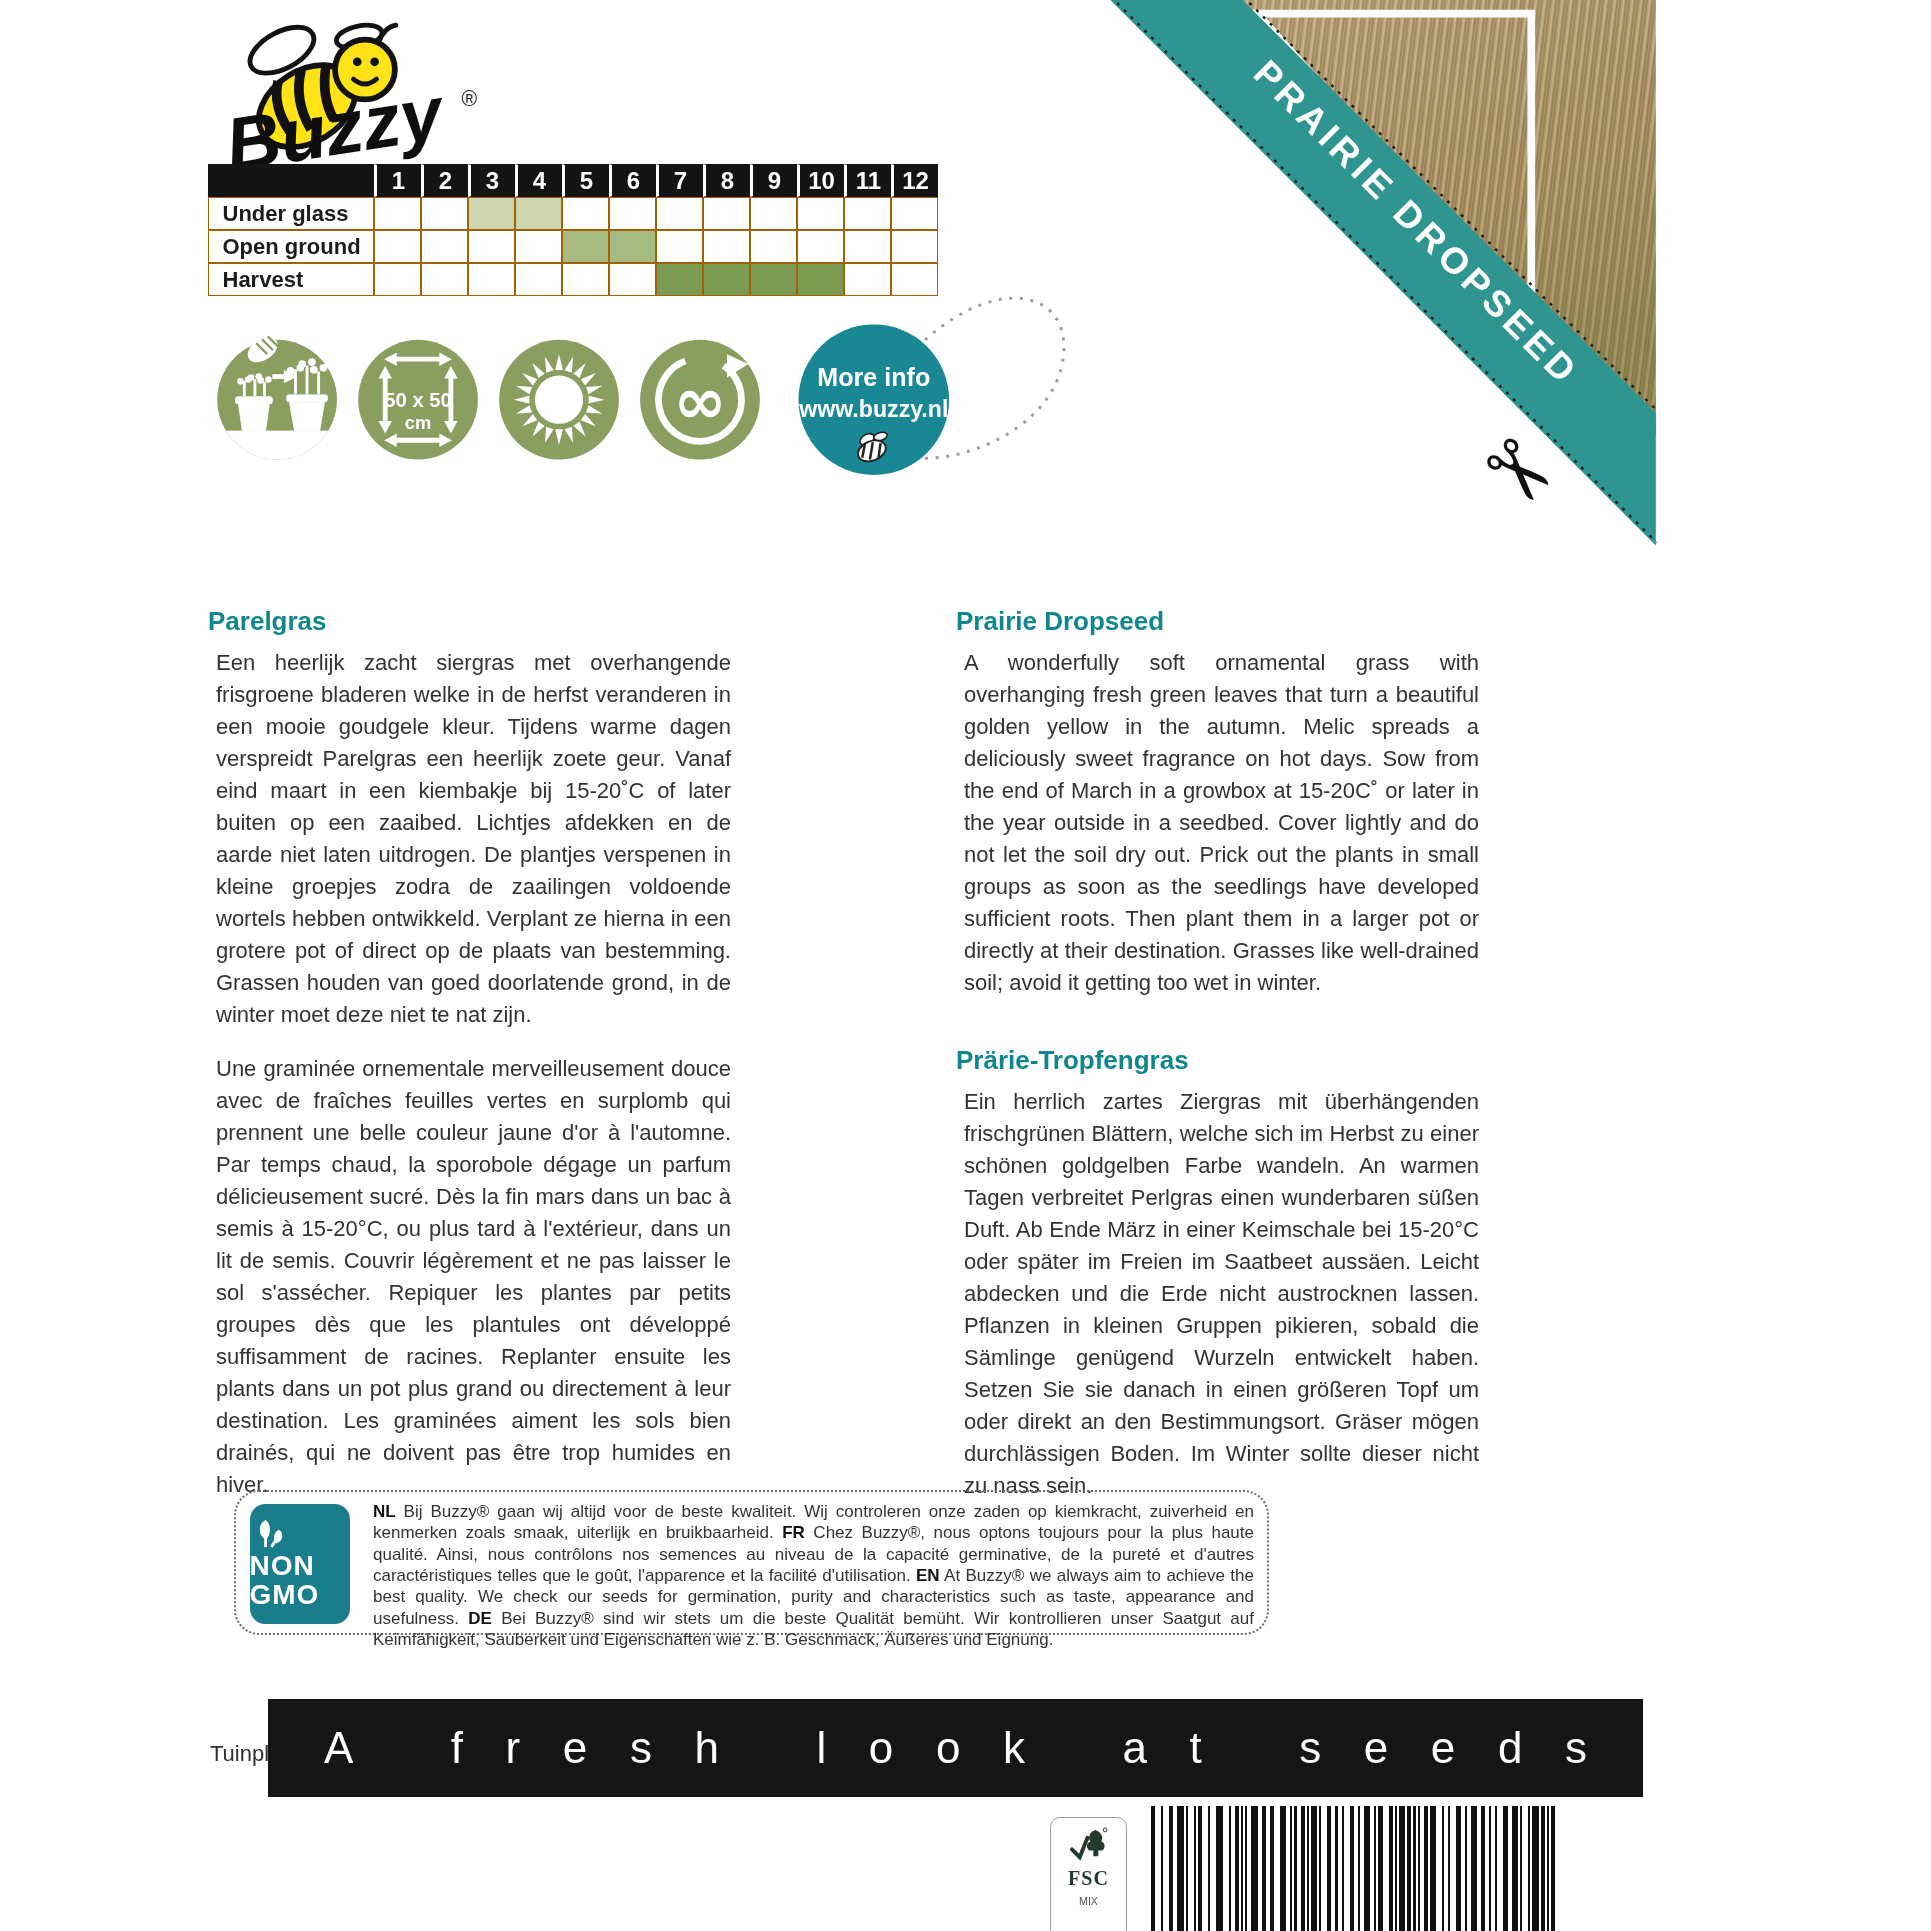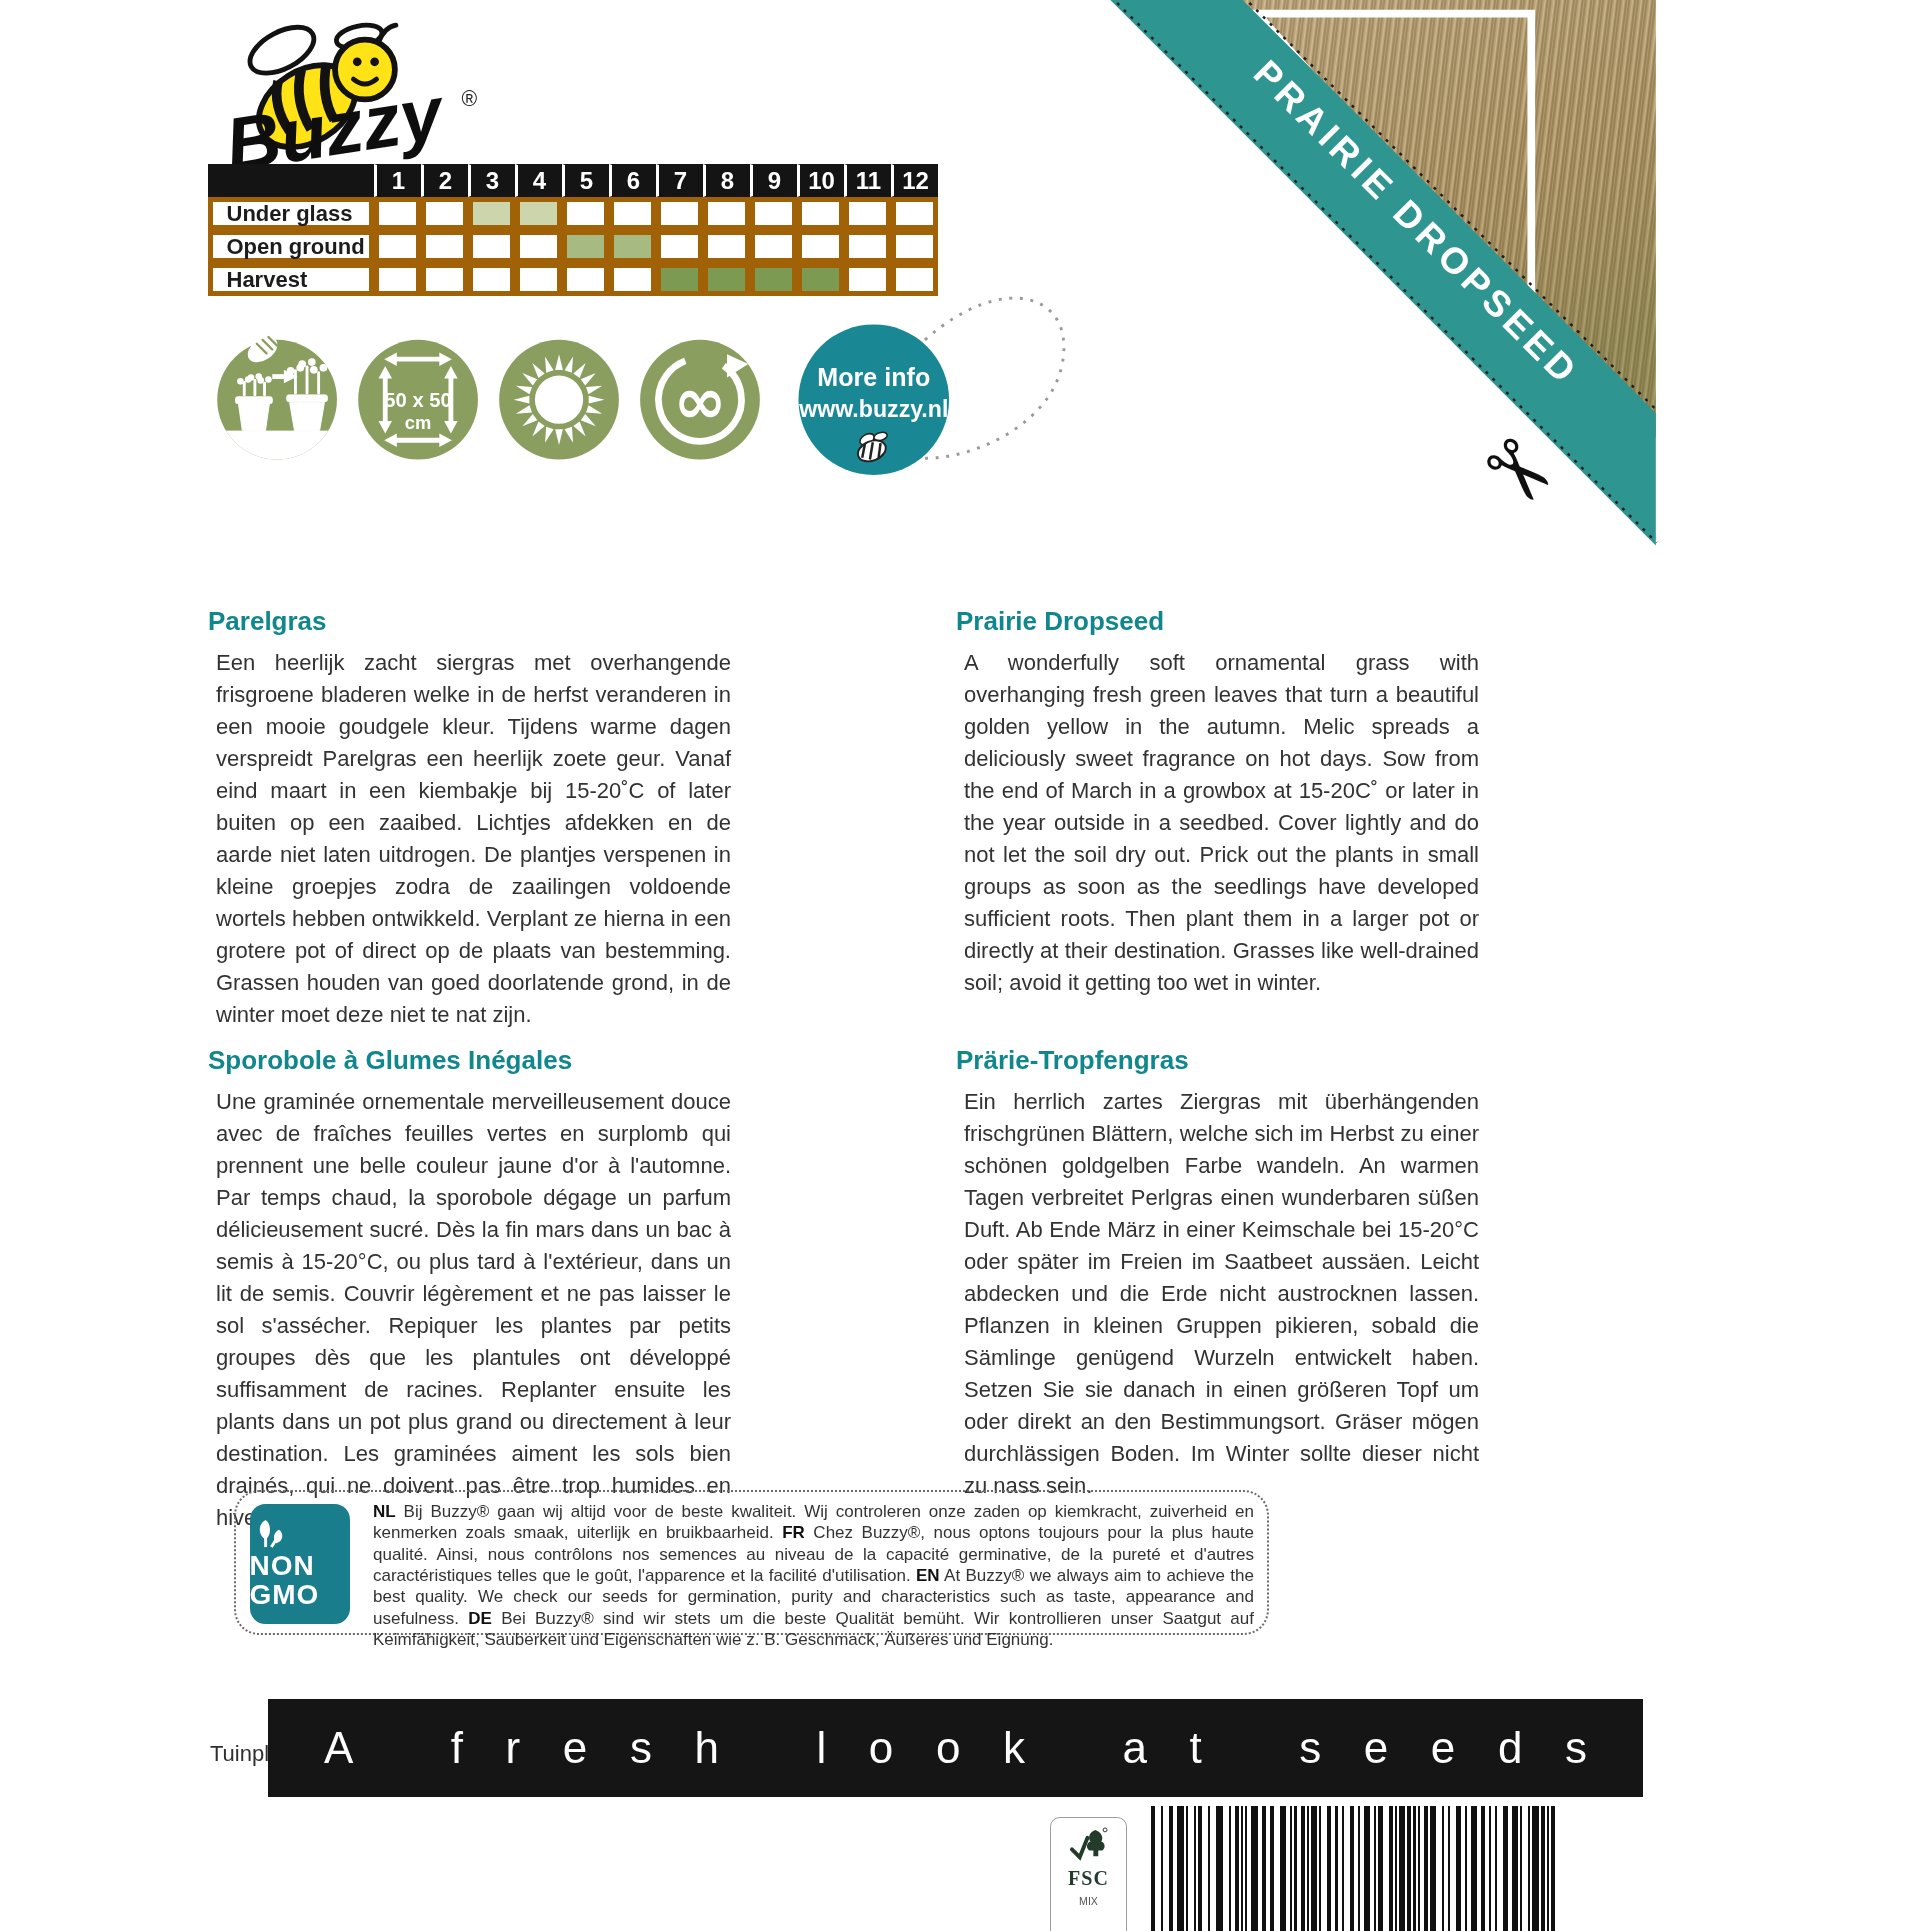--- a/index.html
+++ b/index.html
@@ -2,21 +2,21 @@
 <html><head>
 <meta charset="utf-8">
 <style>
   html,body{margin:0;padding:0;background:#fff;}
   .page{position:relative;width:1931px;height:1931px;background:#ffffff;overflow:hidden;
         font-family:"Liberation Sans",sans-serif;color:#2e2e2e;}
   .art{position:absolute;left:0;top:0;pointer-events:none;}
   
   #calendar{position:absolute;left:208px;top:164px;display:grid;
     grid-template-columns:166px repeat(12,47px);grid-auto-rows:33px;}
-  .cal-cell{box-sizing:border-box;border:5px solid #a16207;background:#fff;}
+  .cal-cell{box-sizing:border-box;border:1px solid #a16207;background:#fff;}
   .cal-head{background:#141414;border:1px solid #141414;border-left:3.9px solid #fff;
     color:#fff;font-weight:bold;font-size:24px;display:flex;align-items:center;justify-content:center;}
   .cal-head-label{background:#141414;border:1px solid #141414;}
   .cal-label{font-weight:bold;font-size:22px;color:#1c1c1c;display:flex;align-items:center;padding-left:13.5px;}
   
   .sec{position:absolute;width:531px;}
   .sec h3{margin:0 0 9.7px 0;font-size:26px;font-weight:bold;color:#10878c;}
   .sec p{margin:8px;font-size:22px;line-height:32px;text-align:justify;color:#323232;}
   
   #quality-box{position:absolute;left:234px;top:1490px;width:1031px;height:141px;
@@ -272,21 +272,20 @@
 
   <div class="sec" style="left:208px;top:606px;">
     <h3>Parelgras</h3>
     <p>Een heerlijk zacht siergras met overhangende frisgroene bladeren welke in de herfst veranderen in een mooie goudgele kleur. Tijdens warme dagen verspreidt Parelgras een heerlijk zoete geur. Vanaf eind maart in een kiembakje bij 15-20˚C of later buiten op een zaaibed. Lichtjes afdekken en de aarde niet laten uitdrogen. De plantjes verspenen in kleine groepjes zodra de zaailingen voldoende wortels hebben ontwikkeld. Verplant ze hierna in een grotere pot of direct op de plaats van bestemming.  Grassen houden van goed doorlatende grond, in de winter moet deze niet te nat zijn.</p>
   </div>
   <div class="sec" style="left:956px;top:606px;">
     <h3>Prairie Dropseed</h3>
     <p>A wonderfully soft ornamental grass with overhanging fresh green leaves that turn a beautiful golden yellow in the autumn. Melic spreads a deliciously sweet fragrance on hot days. Sow from the end of March in a growbox at 15-20C˚ or later in the year outside in a seedbed. Cover lightly and do not let the soil dry out. Prick out the plants in small groups as soon as the seedlings have developed sufficient roots. Then plant them in a larger pot or directly at their destination.  Grasses like well-drained soil; avoid it getting too wet in winter.</p>
   </div>
   <div class="sec" style="left:208px;top:1045px;">
-    <h3>Sporobole à Glumes Inégales</h3>
     <p>Une graminée ornementale merveilleusement douce avec de fraîches feuilles vertes en surplomb qui prennent une belle couleur jaune d'or à l'automne. Par temps chaud, la sporobole dégage un parfum délicieusement sucré. Dès la fin mars dans un bac à semis à 15-20°C, ou plus tard à l'extérieur, dans un lit de semis. Couvrir légèrement et ne pas laisser le sol s'assécher. Repiquer les plantes par petits groupes dès que les plantules ont développé suffisamment de racines. Replanter ensuite les plants dans un pot plus grand ou directement à leur destination. Les graminées aiment les sols bien drainés, qui ne doivent pas être trop humides en hiver.</p>
   </div>
   <div class="sec" style="left:956px;top:1045px;">
     <h3>Prärie-Tropfengras</h3>
     <p>Ein herrlich zartes Ziergras mit überhängenden frischgrünen Blättern, welche sich im Herbst zu einer schönen goldgelben Farbe wandeln. An warmen Tagen verbreitet Perlgras einen wunderbaren süßen Duft. Ab Ende März in einer Keimschale bei 15-20°C oder später im Freien im Saatbeet aussäen. Leicht abdecken und die Erde nicht austrocknen lassen. Pflanzen in kleinen Gruppen pikieren, sobald die Sämlinge genügend Wurzeln entwickelt haben. Setzen Sie sie danach in einen größeren Topf um oder direkt an den Bestimmungsort.  Gräser mögen durchlässigen Boden. Im Winter sollte dieser nicht zu nass sein.</p>
   </div>
 
   <div id="quality-box">
     <div id="gmo-badge">
       <svg width="39" height="33" viewBox="0 0 40 34">

